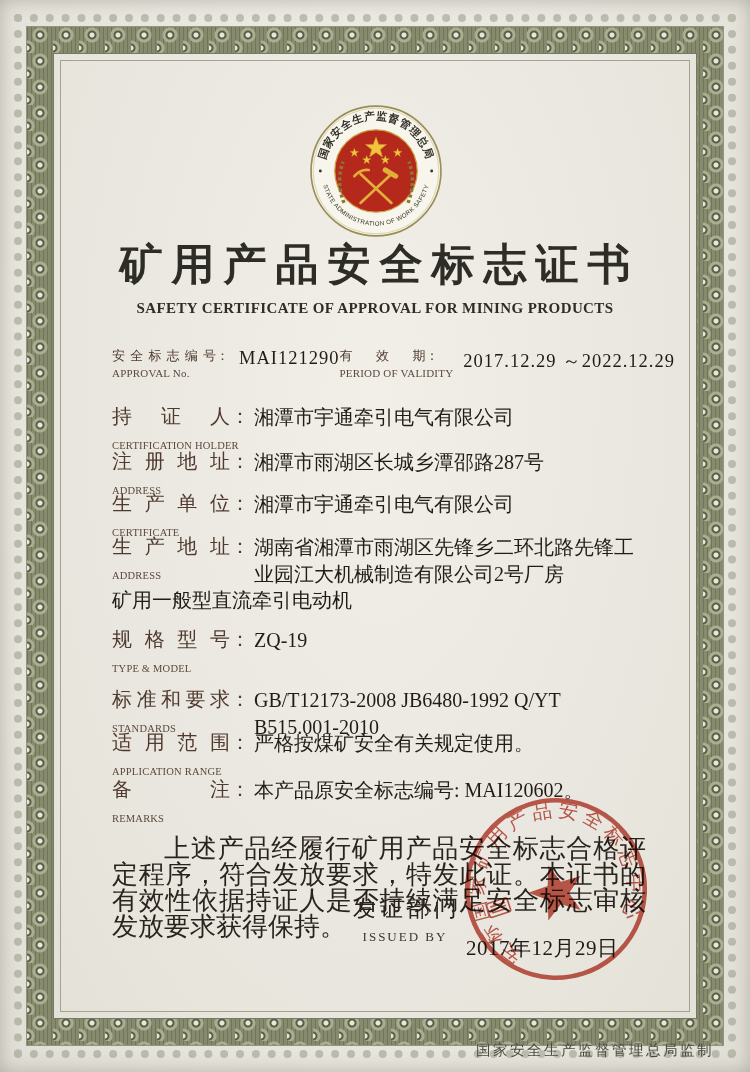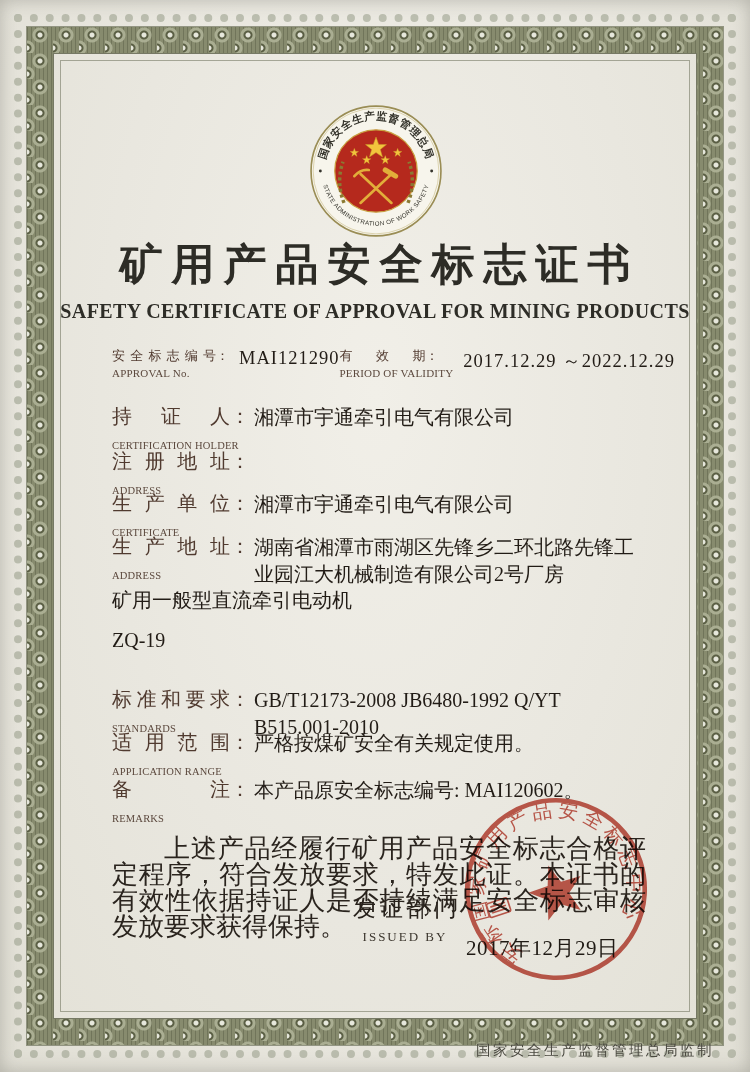--- a/index.html
+++ b/index.html
@@ -32,21 +32,21 @@
     background-image:
       radial-gradient(ellipse at 50% 35%, #f1efe8, #e9e7df 60%, #e4e2d8),
       repeating-linear-gradient(115deg, rgba(255,255,255,0.16) 0 18px, rgba(190,190,176,0.10) 18px 21px, rgba(255,255,255,0) 21px 46px);
     border:1px solid rgba(80,84,60,0.75);
   }
   .hole::after{content:"";position:absolute;inset:6px;border:1px solid rgba(80,84,60,0.45);}
   .emblem{position:absolute;left:309px;top:104px;width:134px;height:134px;}
   .title{position:absolute;top:236px;left:0;right:0;text-align:center;
     font-size:43px;font-weight:bold;letter-spacing:9px;color:#2d2c26;text-indent:9px;}
   .subtitle{position:absolute;top:300px;left:0;right:0;text-align:center;
-    font-size:20px;font-weight:bold;letter-spacing:0.4px;color:#2e2d27;}
+    font-size:15px;font-weight:bold;letter-spacing:0.4px;color:#2e2d27;}
   .aprow{position:absolute;top:347px;left:112px;right:92px;display:flex;justify-content:space-between;}
   .pair{display:flex;align-items:flex-start;}
   .lblcol{display:flex;flex-direction:column;}
   .cnl{font-size:13px;color:#513a2f;white-space:nowrap;}
   .cnl .just{display:inline-block;text-align:justify;text-align-last:justify;}
   .enl{font-size:11px;color:#5b483d;margin-top:2px;letter-spacing:0.2px;white-space:nowrap;}
   .apval{font-size:18.5px;color:#221c16;margin-left:10px;letter-spacing:1px;padding-top:1px;white-space:nowrap;}
   .ap-left .just{width:104px;}
   .ap-right .just{width:86px;}
   
@@ -140,39 +140,44 @@
         <div class="fl-cn"><span class="just">持证人</span><span>：</span></div>
       <div class="fl-en">CERTIFICATION HOLDER</div>
       </div>
     <div class="fv">湘潭市宇通牵引电气有限公司</div>
   </div>
   <div class="field f2">
     <div class="fl">
         <div class="fl-cn"><span class="just">注册地址</span><span>：</span></div>
       <div class="fl-en">ADDRESS</div>
       </div>
+    <div class="fv">湘潭市雨湖区长城乡潭邵路287号</div>
   </div>
   <div class="field f3">
     <div class="fl">
         <div class="fl-cn"><span class="just">生产单位</span><span>：</span></div>
       <div class="fl-en">CERTIFICATE</div>
       </div>
     <div class="fv">湘潭市宇通牵引电气有限公司</div>
   </div>
   <div class="field f4">
     <div class="fl">
         <div class="fl-cn"><span class="just">生产地址</span><span>：</span></div>
       <div class="fl-en">ADDRESS</div>
       </div>
     <div class="fv">湖南省湘潭市雨湖区先锋乡二环北路先锋工业园江大机械制造有限公司2号厂房</div>
   </div>
   <div class="field f5">
     <div class="fv">矿用一般型直流牵引电动机</div>
   </div>
   <div class="field f6">
+    <div class="fl">
+        <div class="fl-cn"><span class="just">规格型号</span><span>：</span></div>
+      <div class="fl-en">TYPE &amp; MODEL</div>
+      </div>
     <div class="fv">ZQ-19</div>
   </div>
   <div class="field f7">
     <div class="fl">
         <div class="fl-cn"><span class="just">标准和要求</span><span>：</span></div>
       <div class="fl-en">STANDARDS</div>
       </div>
     <div class="fv">GB/T12173-2008 JB6480-1992 Q/YT B515.001-2010</div>
   </div>
   <div class="field f8">

